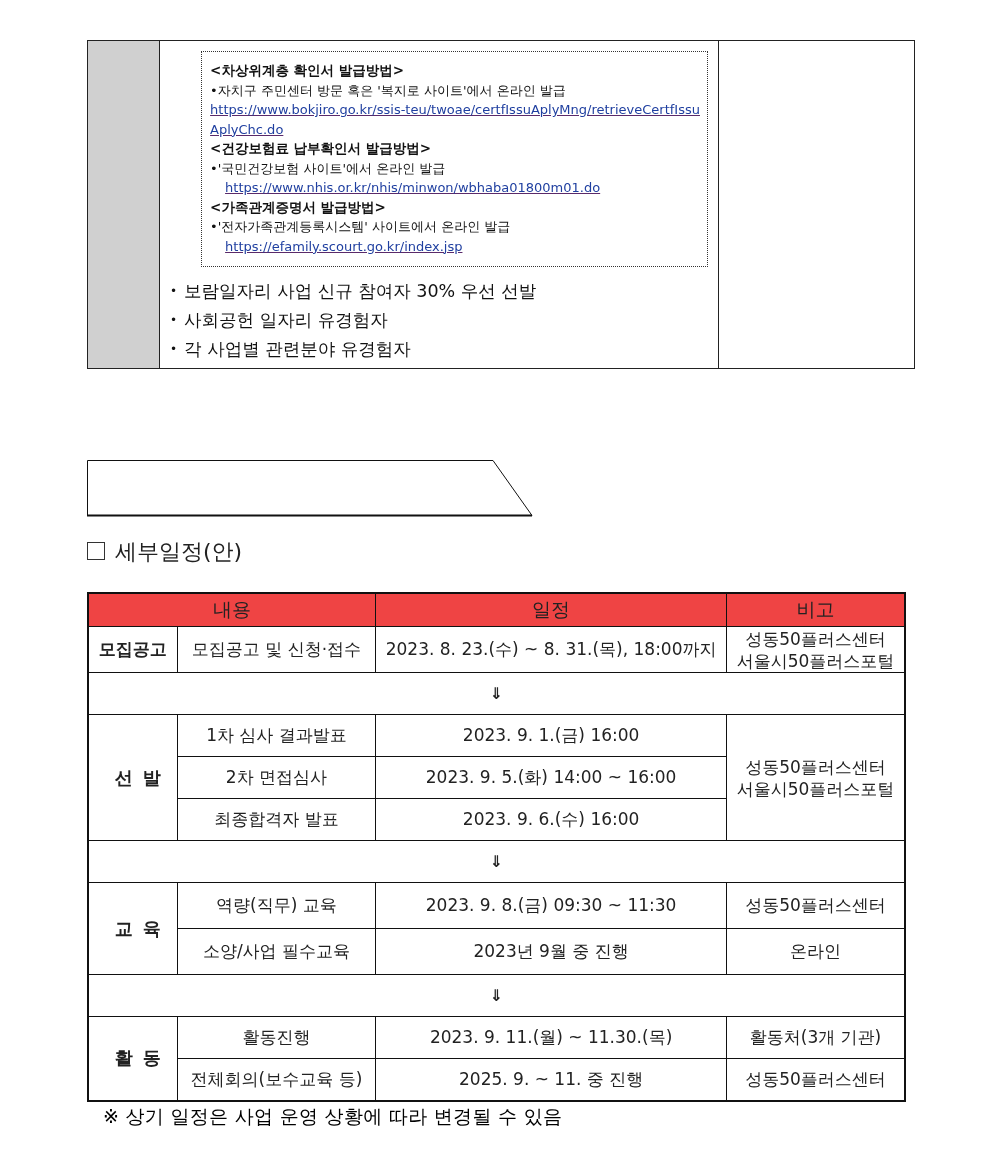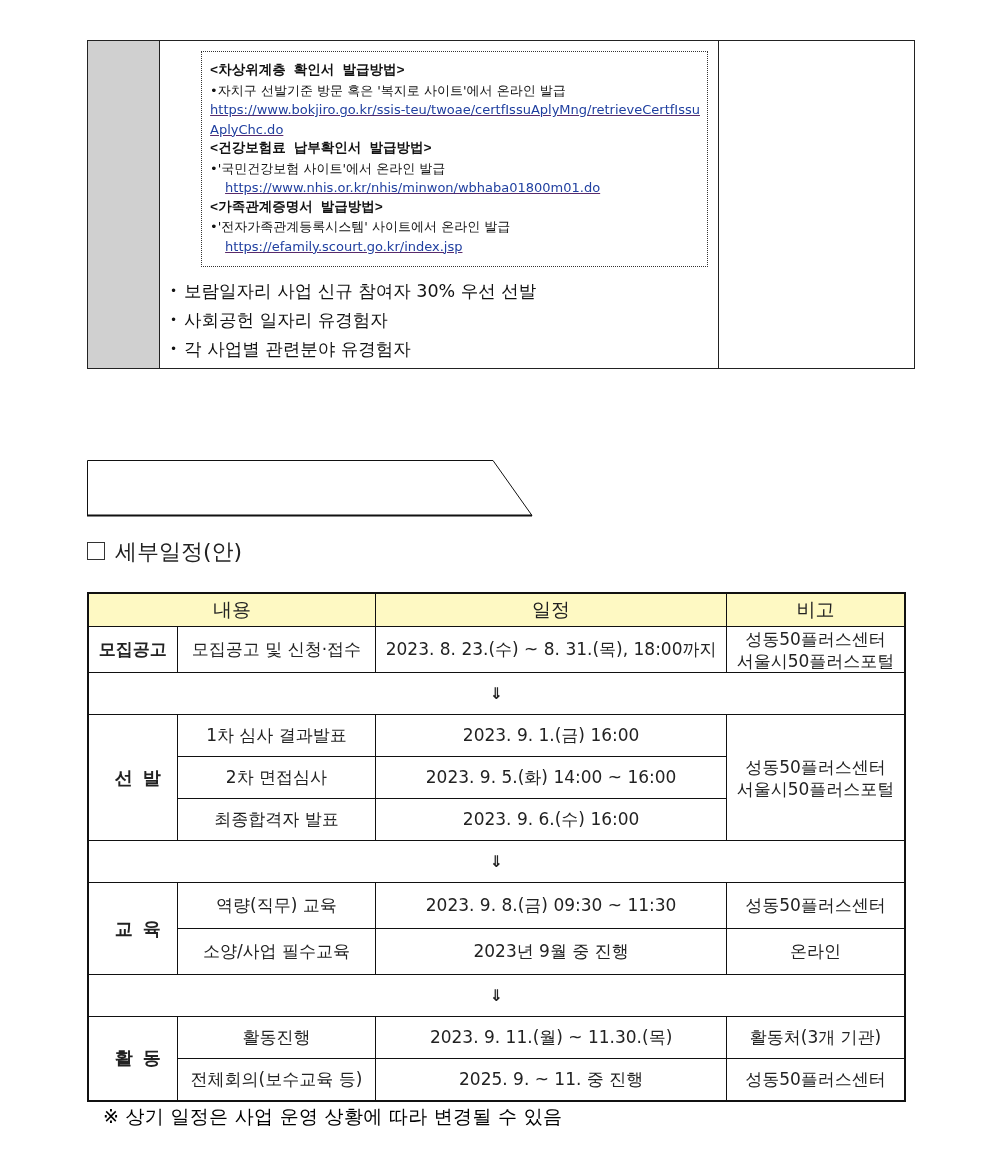--- a/index.html
+++ b/index.html
@@ -10,42 +10,42 @@
   .t1 { position:absolute; left:87px; top:40px; border-collapse:collapse; table-layout:fixed; width:828px; }
   .t1 td, .t1 th { border:1px solid #222; padding:0; }
   .t1 th { background:#d0d0d0; font-weight:normal; font-size:19px; height:33px; text-align:center; letter-spacing:0.5px; }
   .t1 .c1 { width:72px; }
   .t1 .c2 { width:558px; }
   .t1 .c3 { width:196px; }
   .t1 .gutter { background:#d0d0d0; }
   .t1 .body-cell { vertical-align:top; padding:0; }
 
   .dot-box { margin:10px 10px 0 41px; border:1px dotted #333; padding:9px 0 10px 8px; font-size:13px; line-height:19.5px; }
-  .dot-box .title { font-weight:bold; font-size:13.5px;font-family:Liberation Mono, monospace; }
+  .dot-box .title { font-weight:bold; font-size:13.5px; }
   .dot-box .line { white-space:nowrap; }
   .dot-box a, .dot-box .link { color:#1f3fa0; text-decoration:underline; text-decoration-color:#5a2a6a; }
   .dot-box .indent { padding-left:15px; }
   .dot-box .wrap { white-space:normal; word-break:break-all; }
 
   .bullets { padding:10px 0 4px 10px; font-size:17.5px; line-height:29px; }
   .bullets .b { white-space:nowrap; }
   .bullets .dot { display:inline-block; width:14px; font-size:12px; vertical-align:2px; }
 
   
   .sec-head { position:absolute; left:87px; top:460px; width:445px; height:56px; }
   .sec-head svg { position:absolute; left:0; top:0; }
   .sec-head .txt { position:absolute; left:16px; top:9px; font-size:28px; font-weight:bold; letter-spacing:0.5px; }
 
   .subhead { position:absolute; left:87px; top:537px; font-size:22px; color:#222; }
   .subhead .box { display:inline-block; width:16px; height:16px; border:1px solid #333; margin-right:10px; vertical-align:-1px; }
 
   
   .t2 { position:absolute; left:87px; top:592px; border-collapse:collapse; table-layout:fixed; width:819px; border:2.5px solid #111; }
   .t2 td, .t2 th { border:1px solid #111; padding:0; text-align:center; font-size:17px; color:#222; }
-  .t2 th { background:#fef9c3; font-weight:normal; font-size:19px; height:32px; border-bottom:1px solid #111; }
+  .t2 th { background:#ef4444; font-weight:normal; font-size:19px; height:32px; border-bottom:1px solid #111; }
   .t2 .w1 { width:89px; } .t2 .w2 { width:198px; } .t2 .w3 { width:350px; } .t2 .w4 { width:178px; }
   .t2 .cat { font-weight:bold; font-size:17px;margin-top:24px; }
   .t2 .cat-spaced { font-weight:bold; font-size:18px; letter-spacing:0; }
   .t2 .cat-spaced span.sp { display:inline-block; width:38px; }
   .t2 .arrow { height:41px; font-size:16px; font-weight:bold; }
   .t2 .r43 { height:42px; }
   .t2 .r46 { height:46px; }
   .t2 .note2 { line-height:22px; }
 
   .footnote { position:absolute; left:103px; top:1104px; font-size:19px; color:#000000; letter-spacing:0.3px; }
@@ -58,21 +58,21 @@
       <col class="c1">
       <col class="c2">
       <col class="c3">
     </colgroup>
   <tbody>
   <tr>
     <td class="gutter"></td>
     <td class="body-cell">
       <div class="dot-box">
         <div class="line title">&lt;차상위계층 확인서 발급방법&gt;</div>
-        <div class="line">•자치구 선발기준 방문 혹은 '복지로 사이트'에서 온라인 발급</div>
+        <div class="line">•자치구 주민센터 방문 혹은 '복지로 사이트'에서 온라인 발급</div>
         <div class="wrap"><span class="link">https://www.bokjiro.go.kr/ssis-teu/twoae/certfIssuAplyMng/retrieveCertfIssuAplyChc.do</span></div>
         <div class="line title">&lt;건강보험료 납부확인서 발급방법&gt;</div>
         <div class="line">•'국민건강보험 사이트'에서 온라인 발급</div>
         <div class="line indent"><span class="link">https://www.nhis.or.kr/nhis/minwon/wbhaba01800m01.do</span></div>
         <div class="line title">&lt;가족관계증명서 발급방법&gt;</div>
         <div class="line">•'전자가족관계등록시스템' 사이트에서 온라인 발급</div>
         <div class="line indent"><span class="link">https://efamily.scourt.go.kr/index.jsp</span></div>
       </div>
       <div class="bullets">
         <div class="b"><span class="dot">•</span><span>보람일자리 사업 신규 참여자 30% 우선 선발</span></div>

